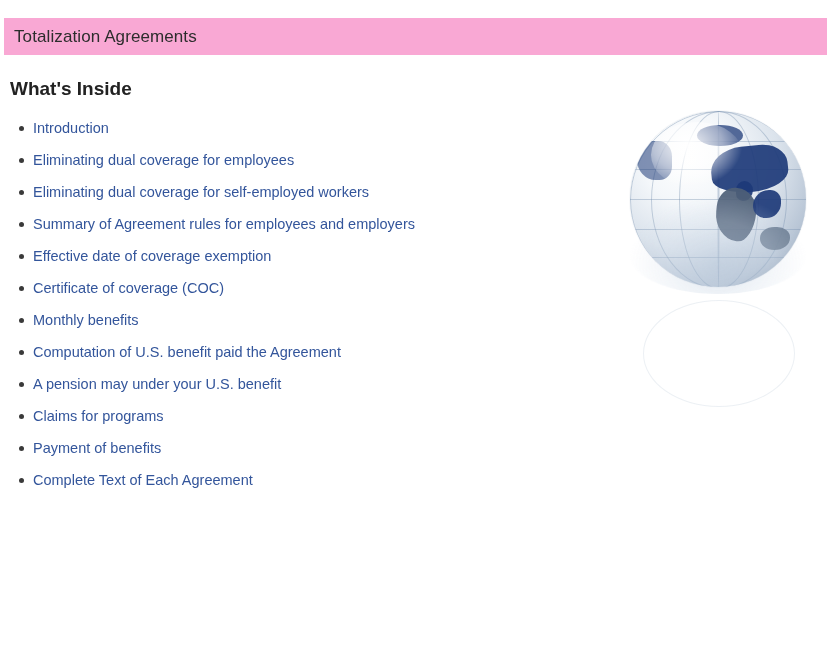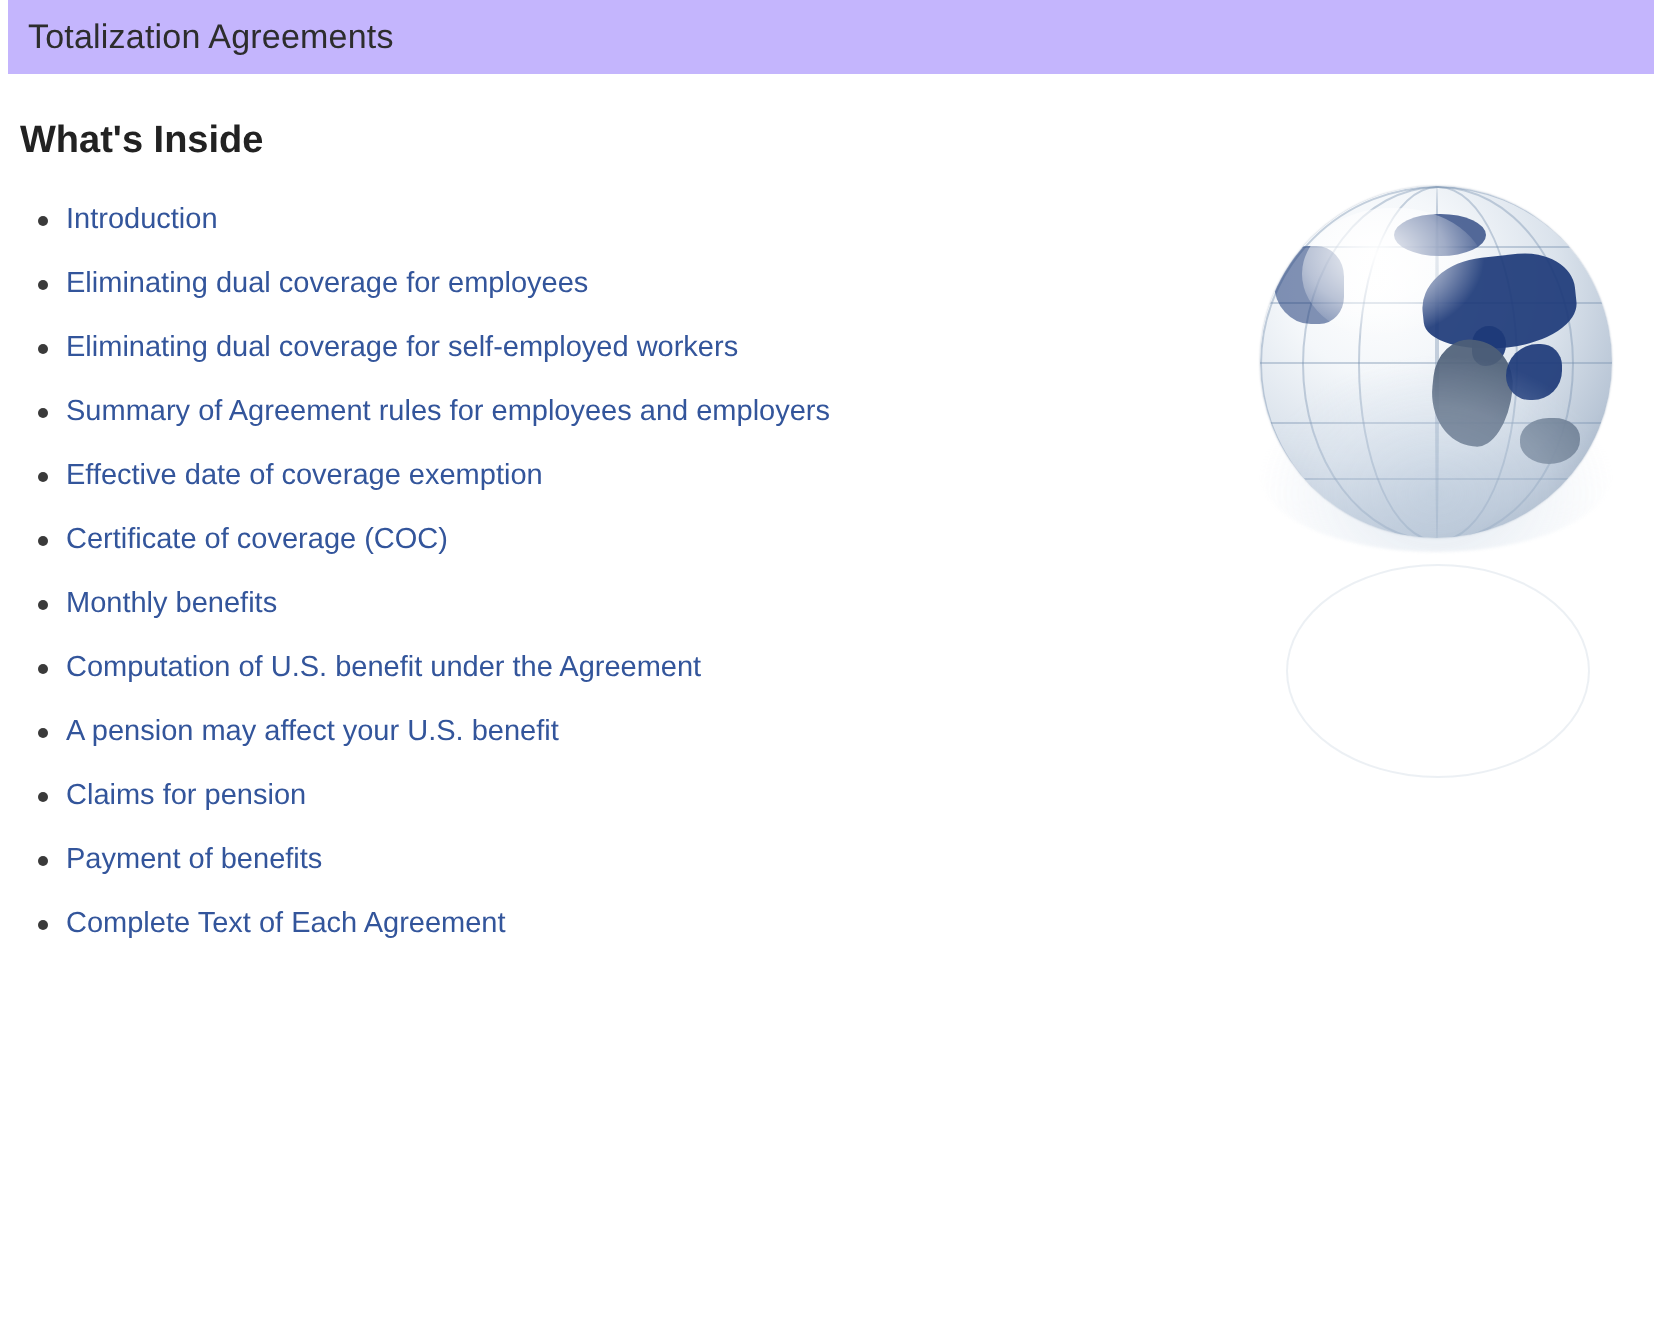--- a/index.html
+++ b/index.html
@@ -15,26 +15,27 @@
     position: relative;
   }
   .page {
     width: 827px;
     height: 668px;
     position: relative;
     background: #ffffff;
   }
   .header-bar {
     height: 38px;
-    background: #c4b5fd;
+    background: #f9a8d4;
     display: flex;
     align-items: center;
     padding-left: 14px;
     box-sizing: border-box;
     border-bottom: 1px solid #ffffff;
+    margin-top: 18px;
   }
   .header-title {
     font-size: 17px;
     color: #2d2d2d;
     font-family: "Liberation Sans", sans-serif;
     letter-spacing: 0.1px;
   }
   .left-edge {
     position: absolute;
     left: 0;
@@ -251,21 +252,21 @@
     <h1 class="whats-inside">What's Inside</h1>
 
     <ul class="toc">
       <li><a href="#">Introduction</a></li>
       <li><a href="#">Eliminating dual coverage for employees</a></li>
       <li><a href="#">Eliminating dual coverage for self-employed workers</a></li>
       <li><a href="#">Summary of Agreement rules for employees and employers</a></li>
       <li><a href="#">Effective date of coverage exemption</a></li>
       <li><a href="#">Certificate of coverage (COC)</a></li>
       <li><a href="#">Monthly benefits</a></li>
-      <li><a href="#">Computation of U.S. benefit under the Agreement</a></li>
-      <li><a href="#">A pension may affect your U.S. benefit</a></li>
-      <li><a href="#">Claims for pension</a></li>
+      <li><a href="#">Computation of U.S. benefit paid the Agreement</a></li>
+      <li><a href="#">A pension may under your U.S. benefit</a></li>
+      <li><a href="#">Claims for programs</a></li>
       <li><a href="#">Payment of benefits</a></li>
       <li><a href="#">Complete Text of Each Agreement</a></li>
     </ul>
 
   </div>
 </div>
 
 </body></html>

